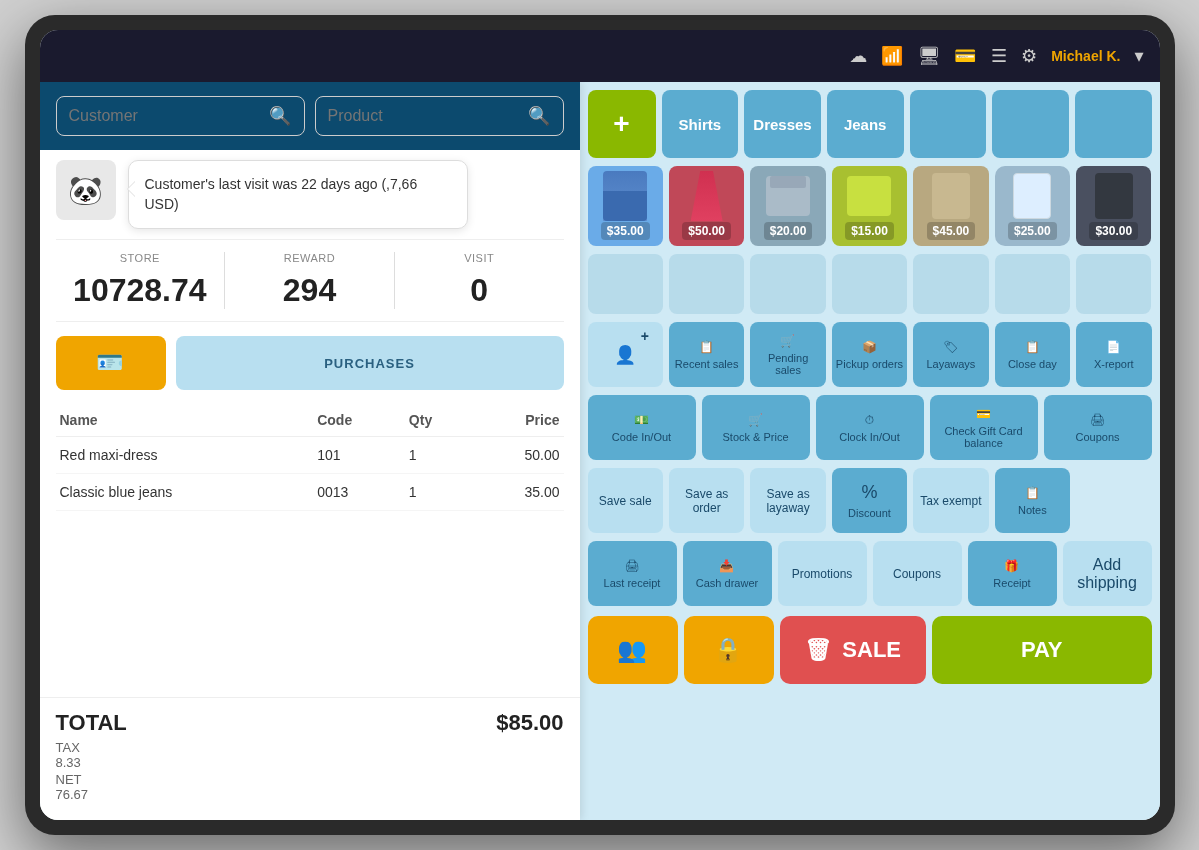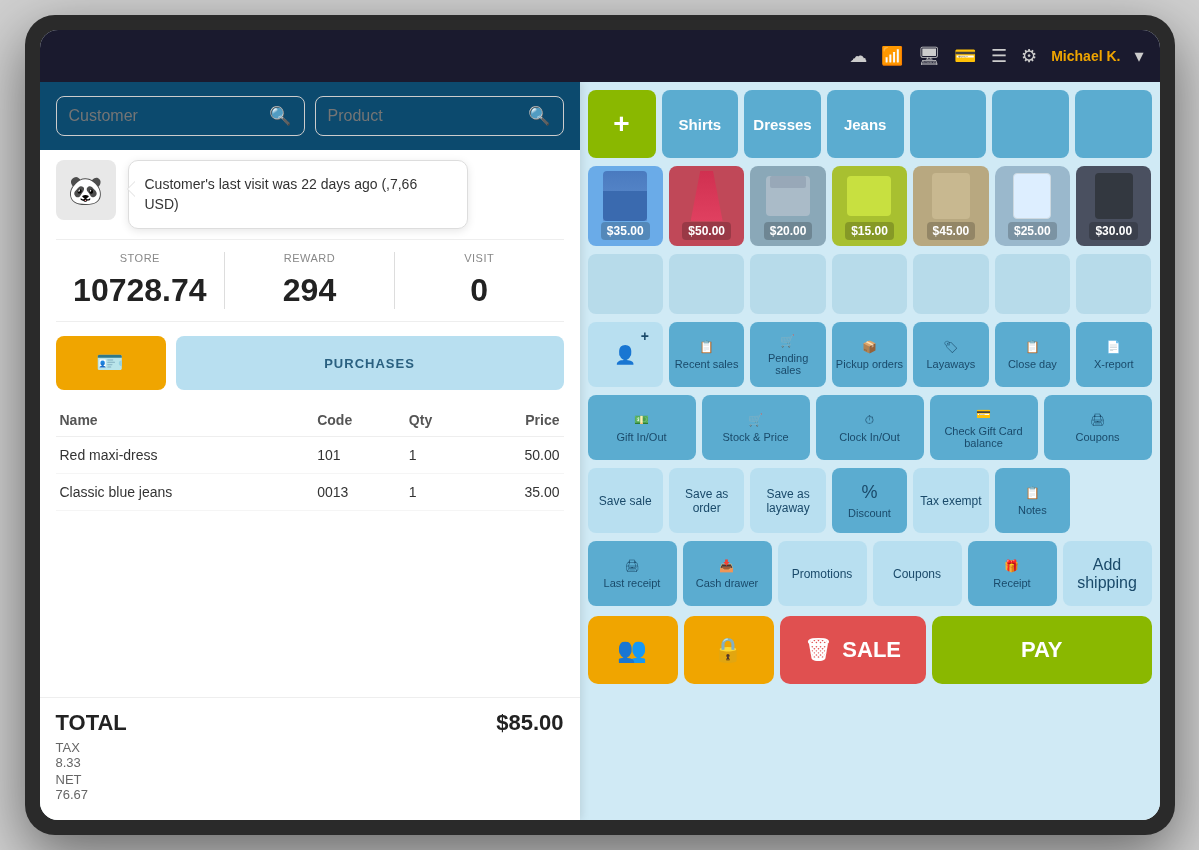--- a/index.html
+++ b/index.html
@@ -594,21 +594,21 @@
           </button>
           <button class="action-btn">
             <span>📄</span>
             <span style="font-size:11px;">X-report</span>
           </button>
         </div>
 
         <div class="actions-grid" style="grid-template-columns: repeat(5, 1fr);">
           <button class="action-btn">
             <span>💵</span>
-            <span style="font-size:11px;">Gift In/Out</span>
+            <span style="font-size:11px;">Code In/Out</span>
           </button>
           <button class="action-btn">
             <span>🛒</span>
             <span style="font-size:11px;">Stock &amp; Price</span>
           </button>
           <button class="action-btn">
             <span>⏱</span>
             <span style="font-size:11px;">Clock In/Out</span>
           </button>
           <button class="action-btn">

